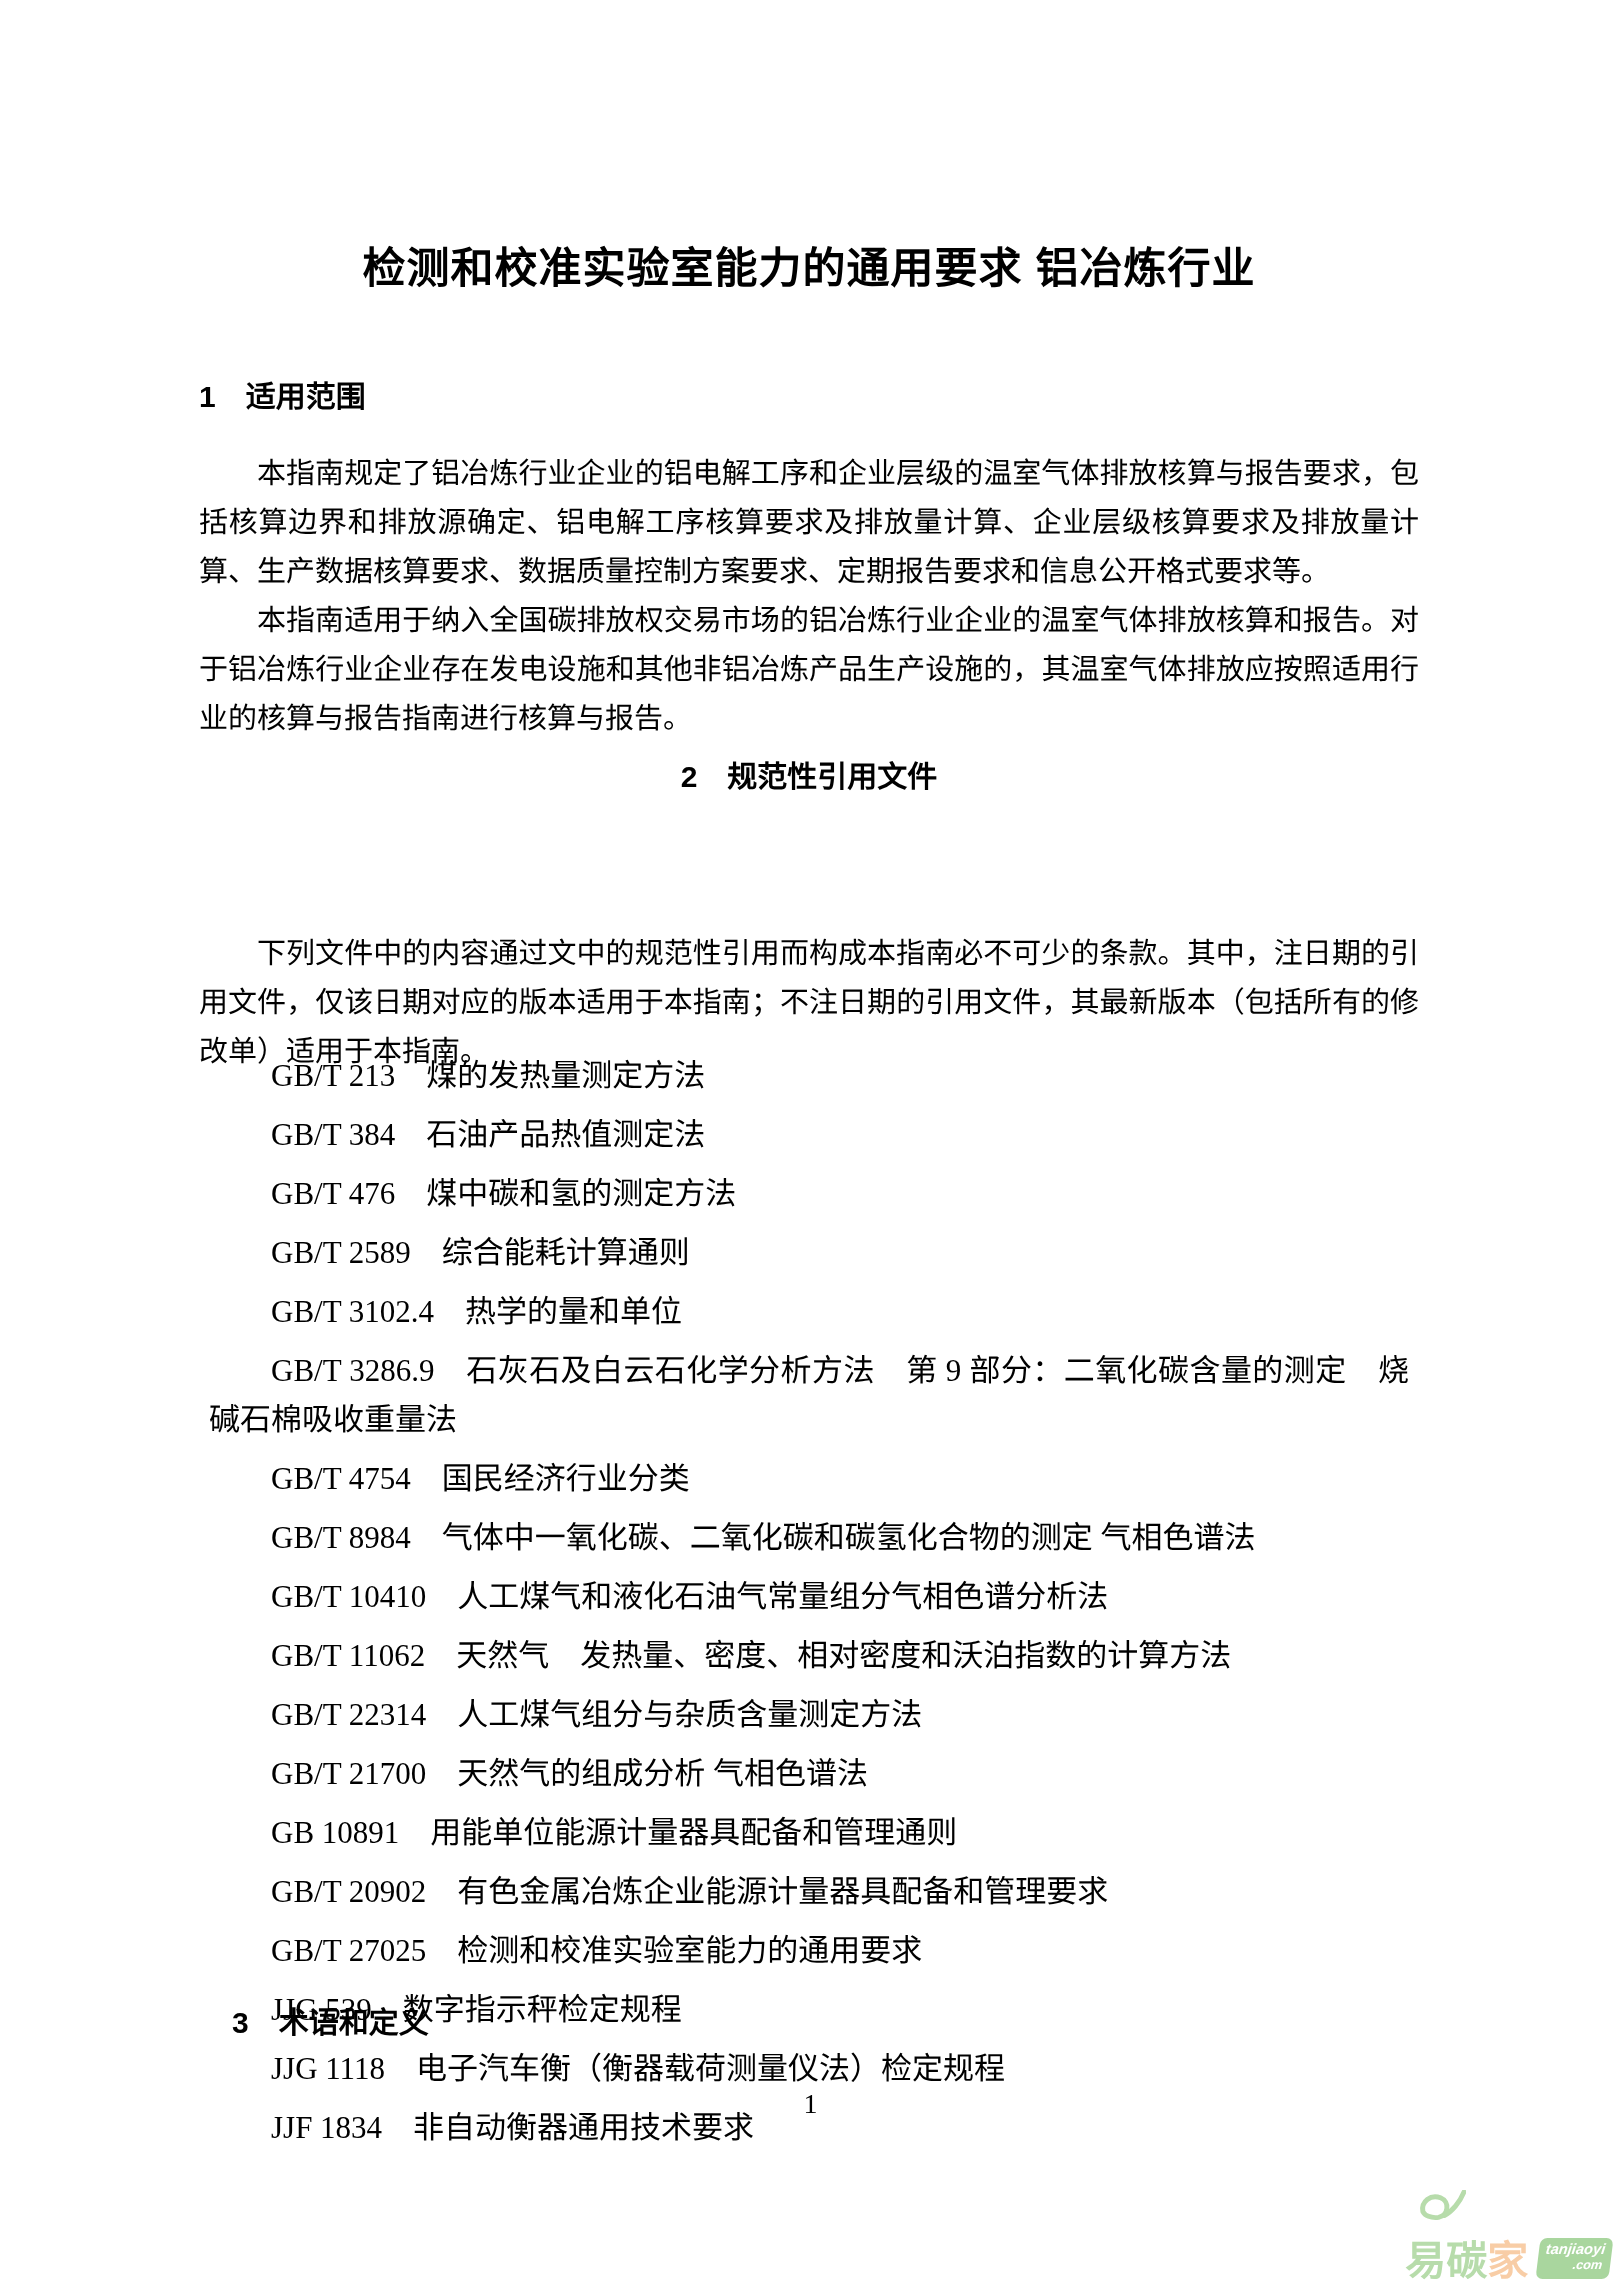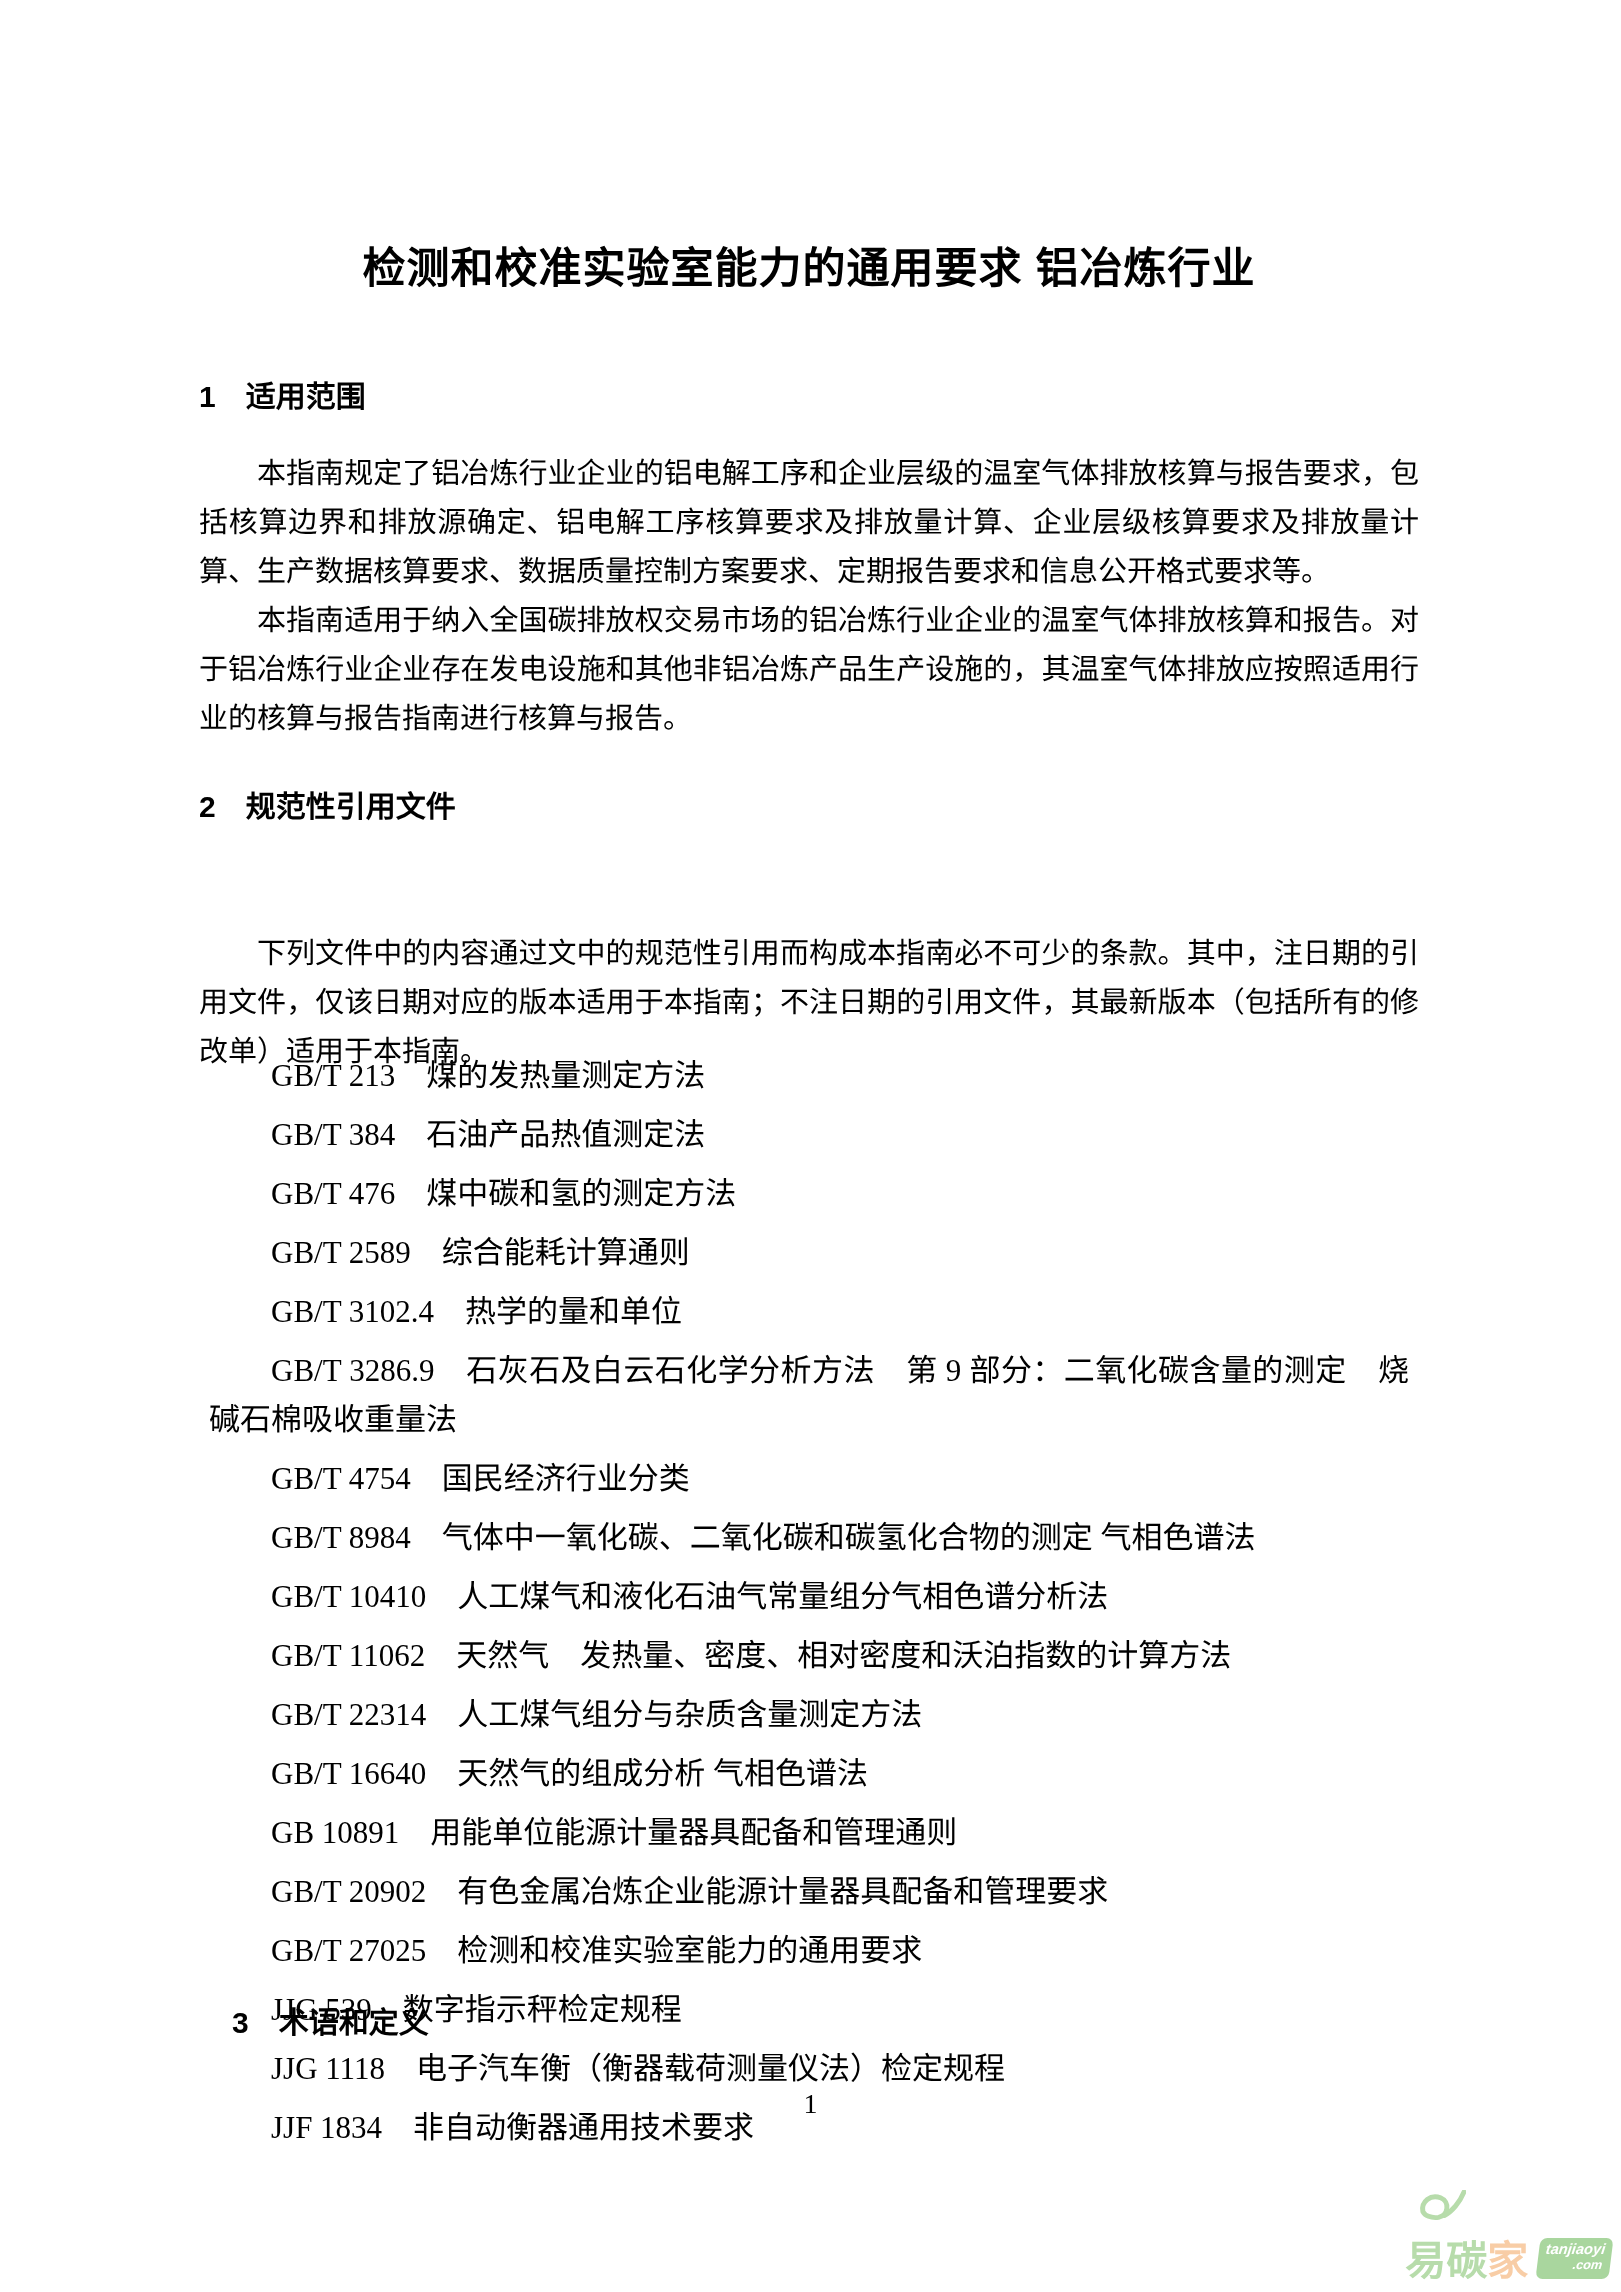--- a/index.html
+++ b/index.html
@@ -36,21 +36,21 @@
     white-space: nowrap;
   }
   .sec-heading {
     font-family: "Liberation Sans", "DejaVu Sans", sans-serif;
     font-weight: 700;
     font-size: 30px;
     line-height: 45px;
   }
   .sec-heading .sec-num { margin-right: 1em; }
   #h-1 { top: 374px; }
-  #h-2 { top: 784px; }
+  #h-2 { top: 754px; text-align: center; }
   #h-3 { top: 2000px; margin-left: 33px; }
 
   .body-p {
     font-size: 29px;
     line-height: 49px;
     text-align: justify;
     text-indent: 2em;
   }
   #p-1a { top: 449px; }
   #p-1b { top: 596px; }
@@ -161,21 +161,21 @@
         <p class="ref-item">GB/T 4754　国民经济行业分类</p>
 
         <p class="ref-item">GB/T 8984　气体中一氧化碳、二氧化碳和碳氢化合物的测定 气相色谱法</p>
 
         <p class="ref-item">GB/T 10410　人工煤气和液化石油气常量组分气相色谱分析法</p>
 
         <p class="ref-item">GB/T 11062　天然气　发热量、密度、相对密度和沃泊指数的计算方法</p>
 
         <p class="ref-item">GB/T 22314　人工煤气组分与杂质含量测定方法</p>
 
-        <p class="ref-item">GB/T 16640　天然气的组成分析 气相色谱法</p>
+        <p class="ref-item">GB/T 21700　天然气的组成分析 气相色谱法</p>
 
         <p class="ref-item">GB 10891　用能单位能源计量器具配备和管理通则</p>
 
         <p class="ref-item">GB/T 20902　有色金属冶炼企业能源计量器具配备和管理要求</p>
 
         <p class="ref-item">GB/T 27025　检测和校准实验室能力的通用要求</p>
 
         <p class="ref-item">JJG 539　数字指示秤检定规程</p>
 
         <p class="ref-item">JJG 1118　电子汽车衡（衡器载荷测量仪法）检定规程</p>

